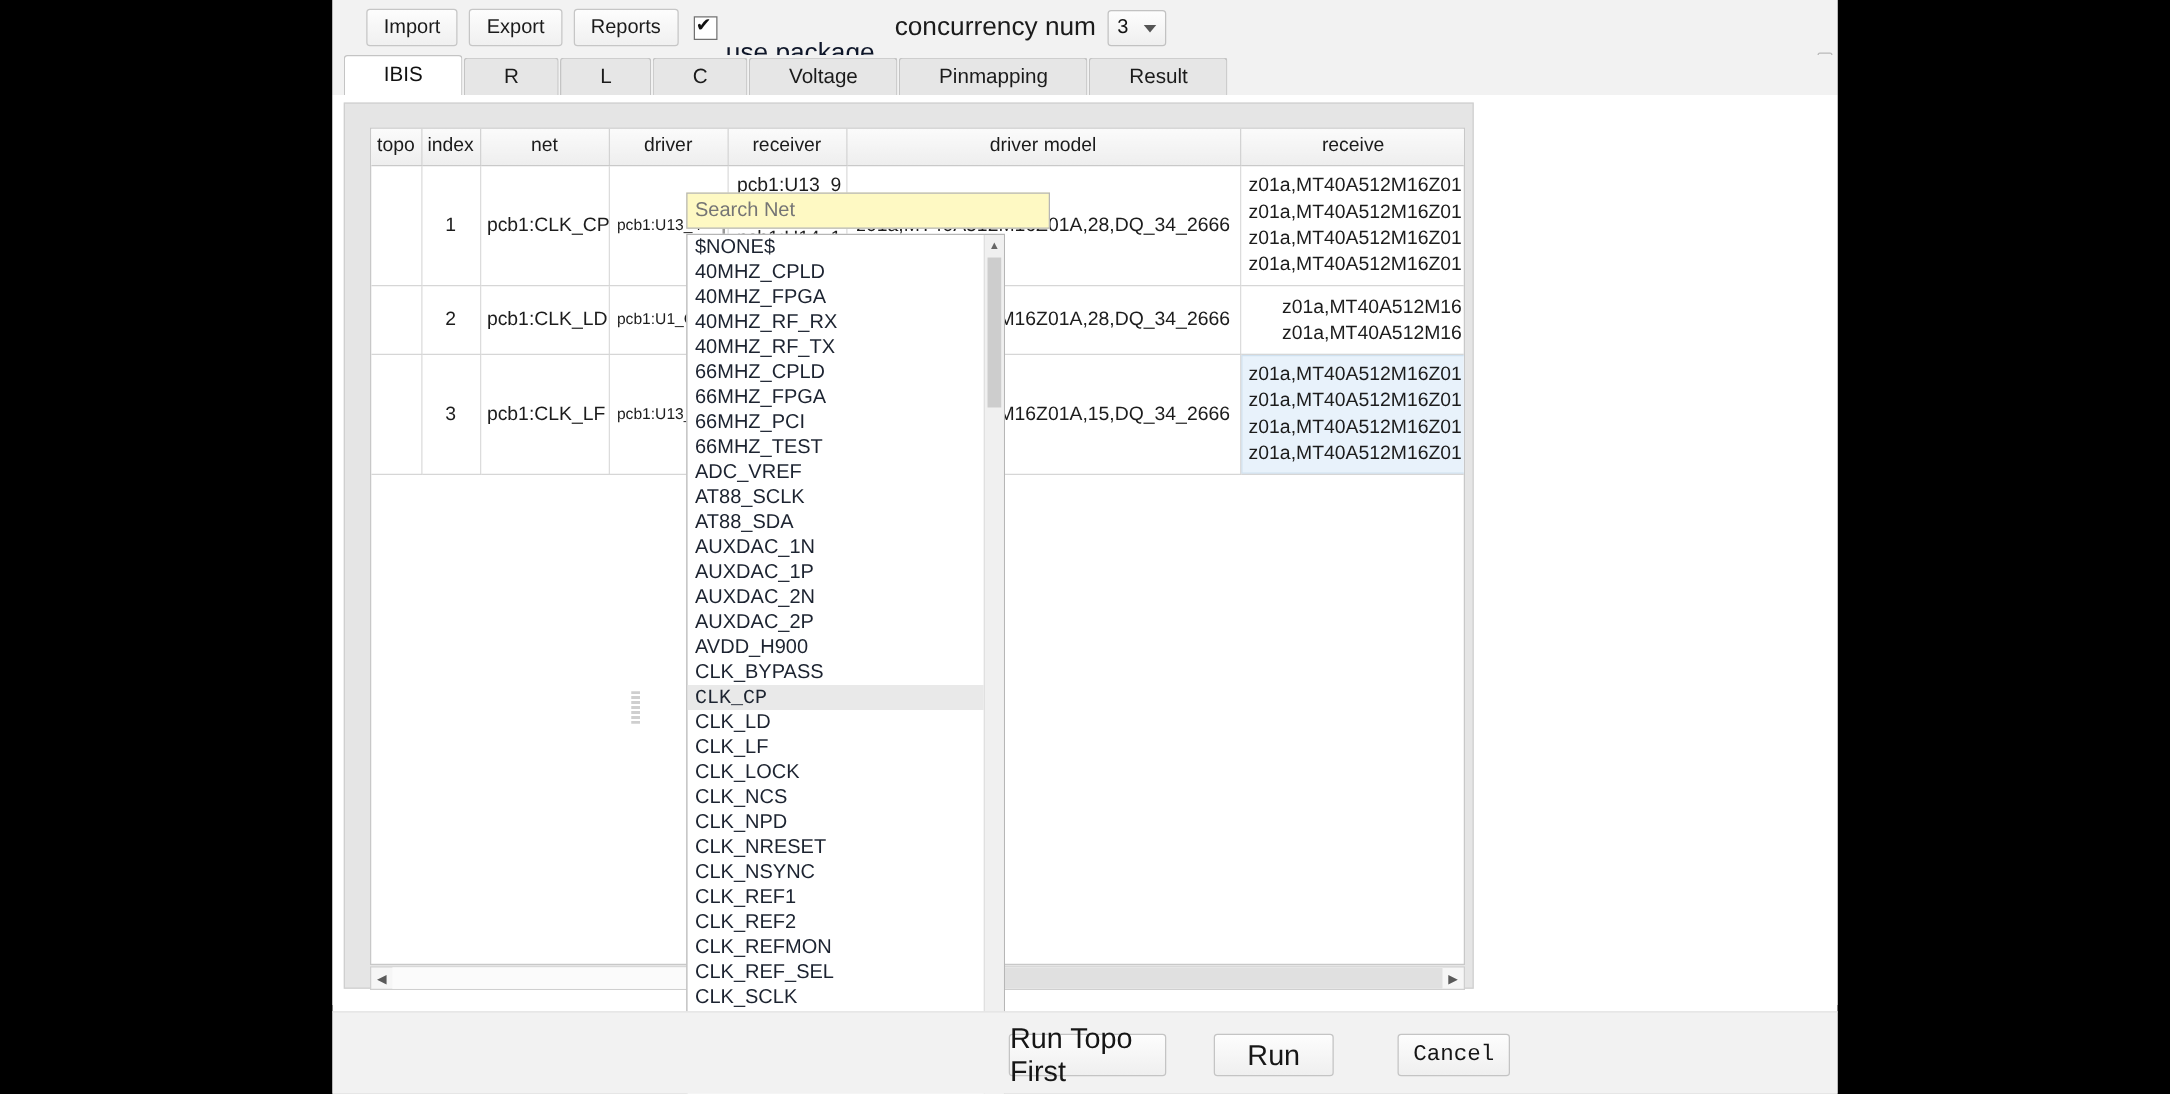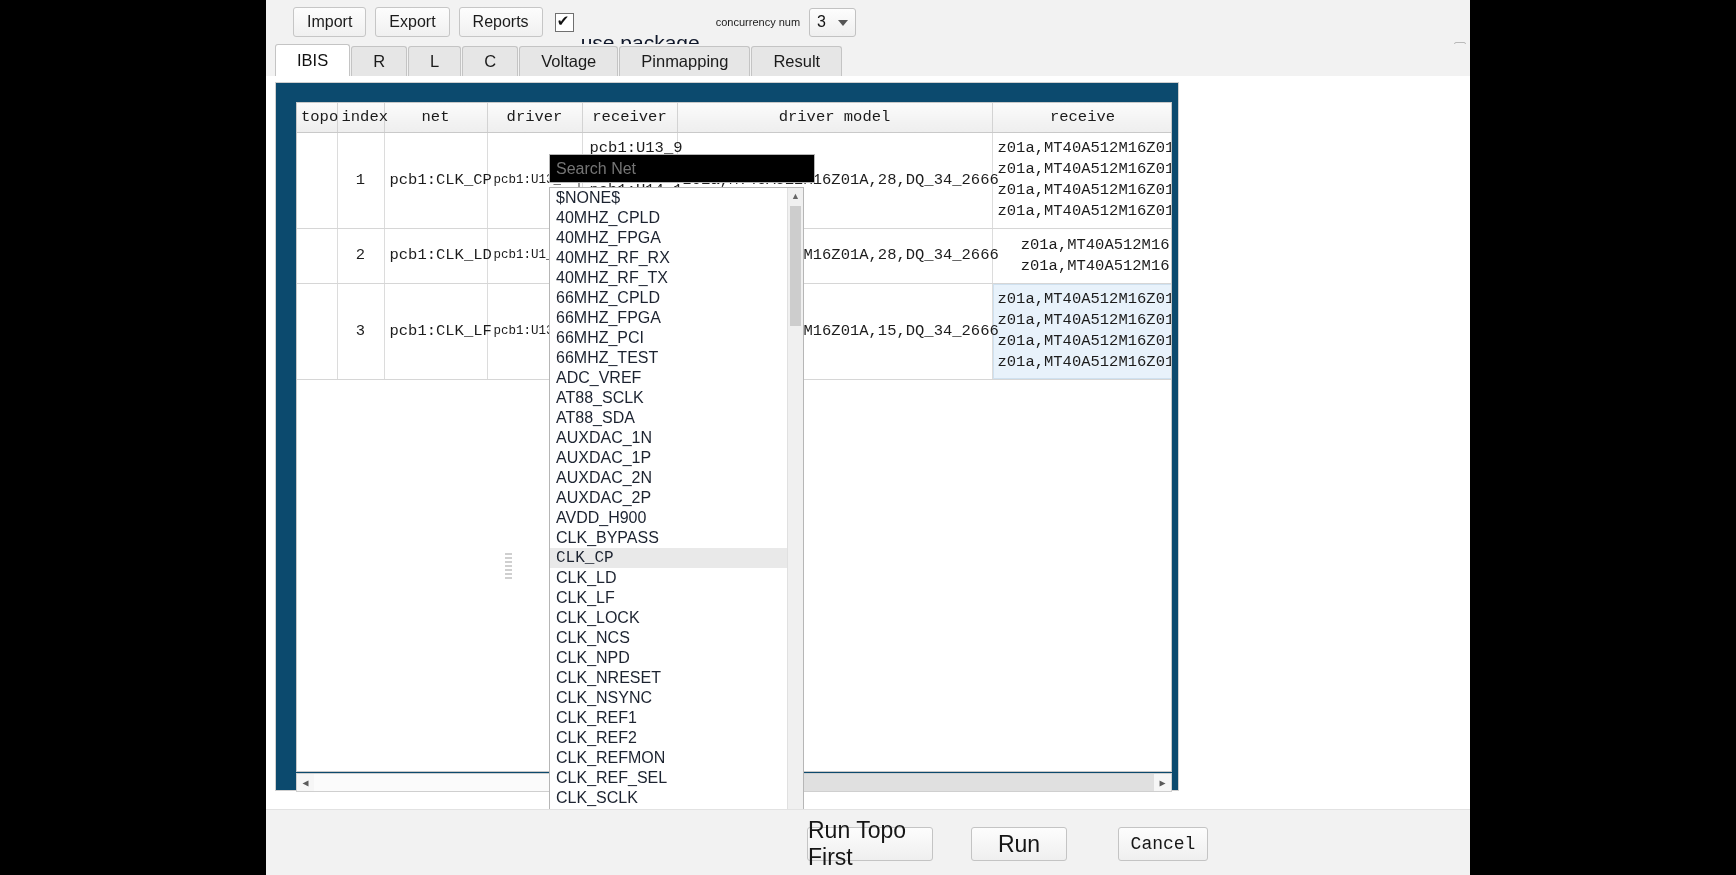--- a/index.html
+++ b/index.html
@@ -118,21 +118,21 @@
   }
   .chkbox::after {
     content: "✔";
     position: absolute;
     left: 1px; top: -3px;
     font-size: 15px;
     color: #111;
     line-height: 19px;
   }
   .chk-label { font-size: 21px; color: #0f172a; margin-top: 41px; }
-  .conc-label { font-size: 11px; color: #1b1b1b; margin-right: 9px; }
+  .conc-label { font-size: 21px; color: #1b1b1b; margin-right: 9px; }
   .conc-select {
     width: 47px; height: 29px;
     background: linear-gradient(#fdfdfd, #efefef);
     border: 1px solid #c2c2c2;
     border-radius: 3px;
     display: flex;
     align-items: center;
     box-sizing: border-box;
     position: relative;
   }
@@ -150,21 +150,21 @@
     height: 32px;
     background: #f2f2f2;
     display: flex;
     align-items: flex-end;
     padding-left: 9px;
     box-sizing: border-box;
     position: relative;
   }
   .tab {
     height: 30px;
-    padding: 0 21px;
+    padding: 0 31px;
     background: #e6e6e6;
     border: 1px solid #c4c4c4;
     border-bottom: none;
     border-radius: 3px 3px 0 0;
     font-size: 16.5px;
     color: #1b1b1b;
     display: flex;
     align-items: center;
     margin-right: 1px;
     box-sizing: border-box;
@@ -182,23 +182,22 @@
     height: 728px;
     padding: 12px 9px 0 9px;
     box-sizing: border-box;
   }
   .panel {
     position: absolute;
     left: 9px; top: 6px;
     width: 904px;
     height: 709px;
     border: 1px solid #cfcfcf;
-    background: #0c4a6e;
-    box-sizing: border-box;
-    font-family: Liberation Mono, monospace;
+    background: #e5e5e5;
+    box-sizing: border-box;
   }
   .grid-wrap {
     position: absolute;
     left: 20px; top: 19px;
     width: 876px;
     height: 670px;
     border: 1px solid #c8c8c8;
     box-sizing: border-box;
     overflow: hidden;
     background: #fff;
@@ -301,24 +300,24 @@
     border-right: 1px solid #d5d5d5;
   }
   .hs-rest {
     position:absolute; left: 445px; top:0; right:0; height:17px;
     background:#e0e0e0;
   }
   .search-net {
     position: absolute;
     left: 283px;
     top: 78px;
-    width: 266px;
+    width: 291px;
     height: 29px;
     border: 1px solid #b6b6b6;
-    background: #000000;
+    background: #fef9c3;
     box-sizing: border-box;
     font-size: 16px;
     color: #8a8a8a;
     padding-left: 6px;
     font-family: "Liberation Sans", sans-serif;
     outline: none;
   }
   .netlist {
     position: absolute;
     left: 283px;

